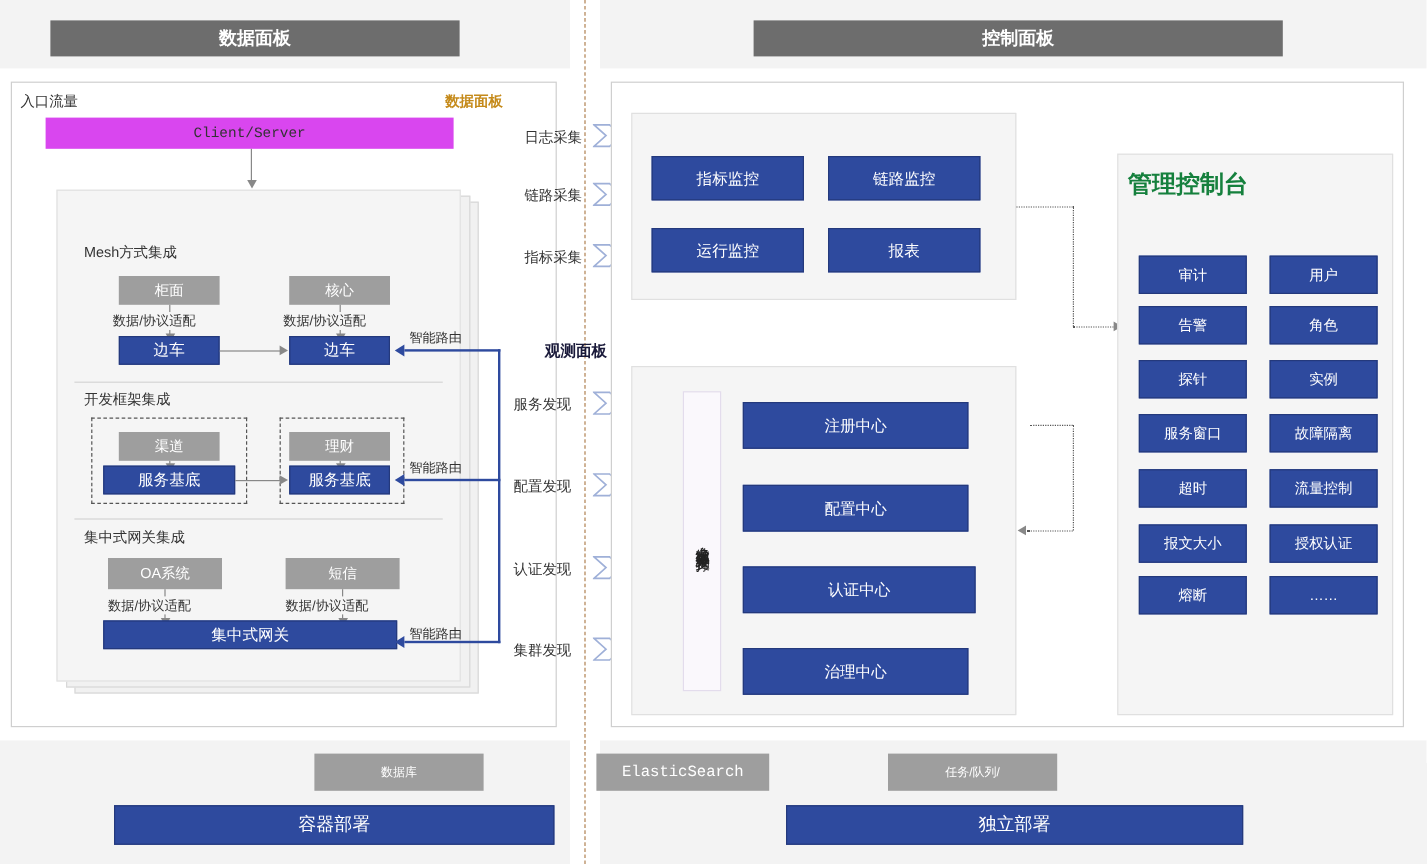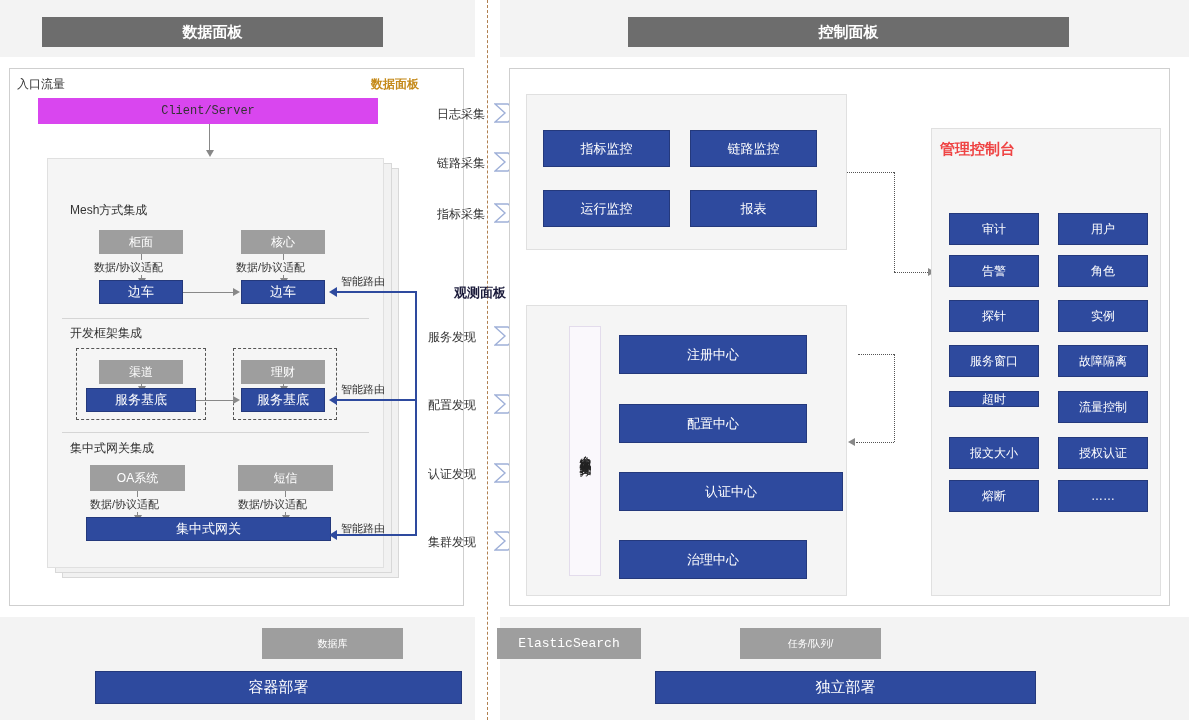--- a/index.html
+++ b/index.html
@@ -75,22 +75,22 @@
     font-size: 12px;
     color: #c58a1a;
     font-weight: bold;
   }
   .label-dark {
     font-size: 13px;
     color: #1a1a3a;
     font-weight: bold;
   }
   .title-left {
-    font-size: 15px;
-    color: #ef4444;
+    font-size: 20px;
+    color: #15803d;
     font-weight: bold;
   }
   .dash-box {
     border: 1px dashed #555555;
   }
   .vline-dash {
     border-left: 1px dashed #b08050;
   }
   .hline { background: #888888; }
   .vline { background: #888888; }
@@ -273,40 +273,40 @@
   <div class="abs dotted-vline" style="left:894px; top:172px; height:100px;"></div>
   <div class="abs dotted-line" style="left:894px; top:272px; width:36px; height:0;"></div>
   <div class="abs arrow-right" style="left:928px; top:268px;"></div>
 
   <div class="abs panel-fill" style="left:526px; top:305px; width:321px; height:291px;"></div>
   <div class="abs" style="left:569px; top:326px; width:32px; height:250px; background:#faf8fc; border:1px solid #e3dcec;"></div>
   <div class="abs vert-text" style="left:569px; top:326px; width:32px; height:250px;">企业级微服务架构支撑</div>
 
   <div class="abs blue-box" style="left:619px; top:335px; width:188px; height:39px;">注册中心</div>
   <div class="abs blue-box" style="left:619px; top:404px; width:188px; height:39px;">配置中心</div>
-  <div class="abs blue-box" style="left:619px; top:472px; width:224px; height:39px;">认证中心</div>
+  <div class="abs blue-box" style="left:619px; top:472px; width:194px; height:39px;">认证中心</div>
   <div class="abs blue-box" style="left:619px; top:540px; width:188px; height:39px;">治理中心</div>
 
   <div class="abs dotted-line" style="left:858px; top:354px; width:36px; height:0;"></div>
   <div class="abs dotted-vline" style="left:894px; top:354px; height:88px;"></div>
   <div class="abs dotted-line" style="left:856px; top:442px; width:38px; height:0;"></div>
   <div class="abs" style="left:848px; top:438px; width:0;height:0;border-top:4px solid transparent;border-bottom:4px solid transparent;border-right:7px solid #888888;"></div>
 
   <div class="abs panel-fill" style="left:931px; top:128px; width:230px; height:468px;"></div>
   <div class="abs title-left" style="left:940px; top:140px;">管理控制台</div>
 
   <div class="abs blue-box small" style="left:949px; top:213px; width:90px; height:32px;">审计</div>
   <div class="abs blue-box small" style="left:1058px; top:213px; width:90px; height:32px;">用户</div>
   <div class="abs blue-box small" style="left:949px; top:255px; width:90px; height:32px;">告警</div>
   <div class="abs blue-box small" style="left:1058px; top:255px; width:90px; height:32px;">角色</div>
   <div class="abs blue-box small" style="left:949px; top:300px; width:90px; height:32px;">探针</div>
   <div class="abs blue-box small" style="left:1058px; top:300px; width:90px; height:32px;">实例</div>
   <div class="abs blue-box small" style="left:949px; top:345px; width:90px; height:32px;">服务窗口</div>
   <div class="abs blue-box small" style="left:1058px; top:345px; width:90px; height:32px;">故障隔离</div>
-  <div class="abs blue-box small" style="left:949px; top:391px; width:90px; height:16px;">超时</div>
+  <div class="abs blue-box small" style="left:949px; top:391px; width:90px; height:32px;">超时</div>
   <div class="abs blue-box small" style="left:1058px; top:391px; width:90px; height:32px;">流量控制</div>
   <div class="abs blue-box small" style="left:949px; top:437px; width:90px; height:32px;">报文大小</div>
   <div class="abs blue-box small" style="left:1058px; top:437px; width:90px; height:32px;">授权认证</div>
   <div class="abs blue-box small" style="left:949px; top:480px; width:90px; height:32px;">熔断</div>
   <div class="abs blue-box small" style="left:1058px; top:480px; width:90px; height:32px;">……</div>
 
   <div class="abs gray-band" style="left:0; top:617px; width:475px; height:103px;"></div>
   <div class="abs gray-band" style="left:500px; top:617px; width:689px; height:103px;"></div>
 
   <div class="abs gray-box" style="left:262px; top:628px; width:141px; height:31px; font-size:10px;">数据库</div>

